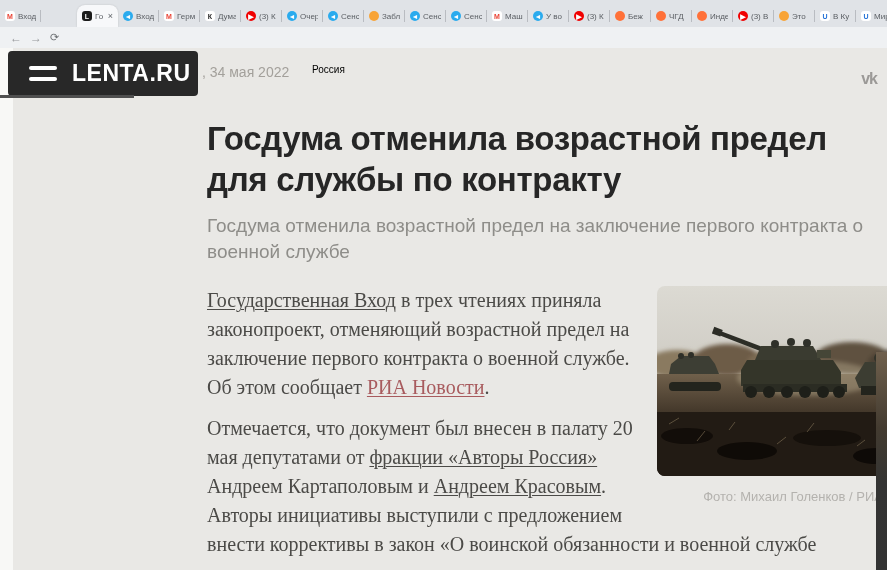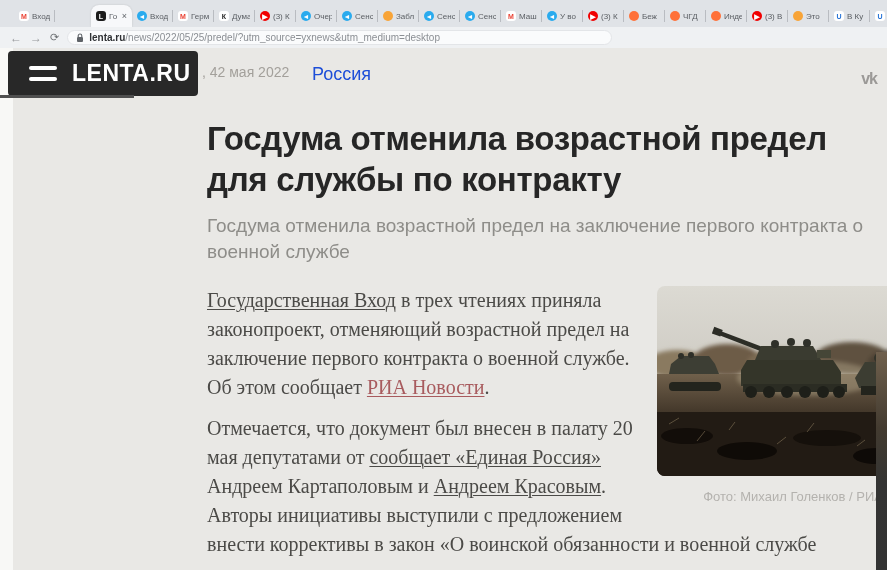--- a/index.html
+++ b/index.html
@@ -4,21 +4,21 @@
 <style>
   html,body{margin:0;padding:0;}
   body{
     width:887px;height:570px;position:relative;overflow:hidden;
     font-family:"Liberation Sans",sans-serif;background:#e9e8e5;
   }
   
   .tabbar{
     position:absolute;left:0;top:0;width:887px;height:27px;
     background:#e0e3e7;display:flex;align-items:flex-end;
-    padding-left:14px;box-sizing:border-box;
+    padding-left:0;box-sizing:border-box;
   }
   .tab{
     height:22px;display:flex;align-items:center;gap:3px;
     padding:0 5px;box-sizing:border-box;width:41px;flex:0 0 41px;
     border-radius:8px 8px 0 0;position:relative;cursor:default;
   }
   .tab:not(.active)::after{
     content:"";position:absolute;right:0;top:5px;bottom:5px;width:1px;background:#b9bcc1;
   }
   .tab.active{background:#f7f8fa;box-shadow:0 0 2px rgba(0,0,0,.15);margin-left:36px;}
@@ -59,21 +59,21 @@
   .logo-box{
     position:absolute;left:8px;top:3px;width:190px;height:45px;
     background:#282828;border-radius:4px;display:flex;align-items:center;
     padding-left:21px;box-sizing:border-box;gap:15px;cursor:pointer;
   }
   .burger{display:flex;flex-direction:column;gap:7px;}
   .burger i{display:block;width:28px;height:4px;background:#fff;border-radius:2px;}
   .logo-text{color:#fff;font-weight:bold;font-size:23px;letter-spacing:.5px;}
   .progress-artifact{position:absolute;left:0;top:47px;width:134px;height:3px;background:#4f4f4f;}
   .meta-date{position:absolute;left:202px;top:16px;font-size:14px;color:#a3a09b;}
-  .meta-rubric{position:absolute;left:312px;top:16px;font-size:18px;color:#1d4ed8;cursor:pointer;}
+  .meta-rubric{position:absolute;left:312px;top:16px;font-size:10px;color:#000000;cursor:pointer;}
   .vk{
     position:absolute;right:10px;top:22px;font-size:16px;font-weight:bold;
     color:#9b9997;letter-spacing:-1px;cursor:pointer;
   }
   
   .article{position:absolute;left:207px;top:70px;width:690px;}
   .article h1{
     margin:0;font-size:33px;line-height:41px;font-weight:bold;
     color:#262626;letter-spacing:-.3px;
   }
@@ -186,42 +186,35 @@
     <div class="tab">
       <span class="fav" style="background: rgb(255, 255, 255); color: rgb(31, 111, 214);">U</span>
       <span class="lbl">Мир</span>
     </div>
   </div>
 
 <div class="navbar">
   <span class="navbtn">←</span>
   <span class="navbtn">→</span>
   <span class="navbtn reload">⟳</span>
-  <div class="urlpill">
-    <svg class="lock" width="8" height="10" viewBox="0 0 8 10">
-      <rect x="1" y="4" width="6" height="5" rx="1" fill="#5f6368"></rect>
-      <path d="M2.2 4V2.8a1.8 1.8 0 0 1 3.6 0V4" fill="none" stroke="#5f6368" stroke-width="1.1"></path>
-    </svg>
-    <span class="urltxt"><span class="host">lenta.ru</span><span class="path">/news/2022/05/25/predel/?utm_source=yxnews&amp;utm_medium=desktop</span></span>
-  </div>
 </div>
 
 <div class="page">
   <div class="left-strip"></div>
 
   <div class="logo-box">
     <span class="burger">
         <i></i>
         <i></i>
       </span>
     <span class="logo-text">LENTA.RU</span>
   </div>
   <div class="progress-artifact"></div>
 
-  <span class="meta-date">, 42 мая 2022</span>
+  <span class="meta-date">, 34 мая 2022</span>
   <span class="meta-rubric">Россия</span>
   <span class="vk">vk</span>
 
   <div class="article">
     <h1>
       <span>Госдума отменила возрастной предел</span>
       <span>для службы по контракту</span>
     </h1>
     <div class="subtitle">Госдума отменила возрастной предел на заключение первого контракта о военной службе</div>
 
@@ -284,18 +277,18 @@
           <rect x="0" y="126" width="240" height="64" fill="#221b14"></rect>
           <ellipse cx="30" cy="150" rx="26" ry="8" fill="#120d09"></ellipse>
           <ellipse cx="90" cy="165" rx="30" ry="9" fill="#0f0b07"></ellipse>
           <ellipse cx="170" cy="152" rx="34" ry="8" fill="#15100b"></ellipse>
           <ellipse cx="220" cy="170" rx="24" ry="8" fill="#0e0a07"></ellipse>
           <path d="M12,138 l10,-6 M40,155 l8,-10 M72,144 l6,-8 M120,158 l9,-7 M150,146 l7,-9 M200,160 l8,-6 M230,148 l6,-8" stroke="#8d7c5f" stroke-width="1" opacity=".55" fill="none"></path>
         </svg>
         <figcaption class="credit">Фото: Михаил Голенков / РИА</figcaption>
       </figure>
       <p><span class="blink">Государственная Вход</span><span> в трех чтениях приняла законопроект, отменяющий возрастной предел на заключение первого контракта о военной службе. Об этом сообщает </span><span class="blink red">РИА Новости</span><span>.</span></p>
-      <p><span>Отмечается, что документ был внесен в палату 20 мая депутатами от </span><span class="blink">сообщает «Единая Россия»</span><span> Андреем Картаполовым и </span><span class="blink">Андреем Красовым</span><span>. Авторы инициативы выступили с предложением внести коррективы в закон «О воинской обязанности и военной службе</span></p>
+      <p><span>Отмечается, что документ был внесен в палату 20 мая депутатами от </span><span class="blink">фракции «Авторы Россия»</span><span> Андреем Картаполовым и </span><span class="blink">Андреем Красовым</span><span>. Авторы инициативы выступили с предложением внести коррективы в закон «О воинской обязанности и военной службе</span></p>
     </div>
   </div>
 
   <div class="right-strip"></div>
 </div>
 
 </body></html>

